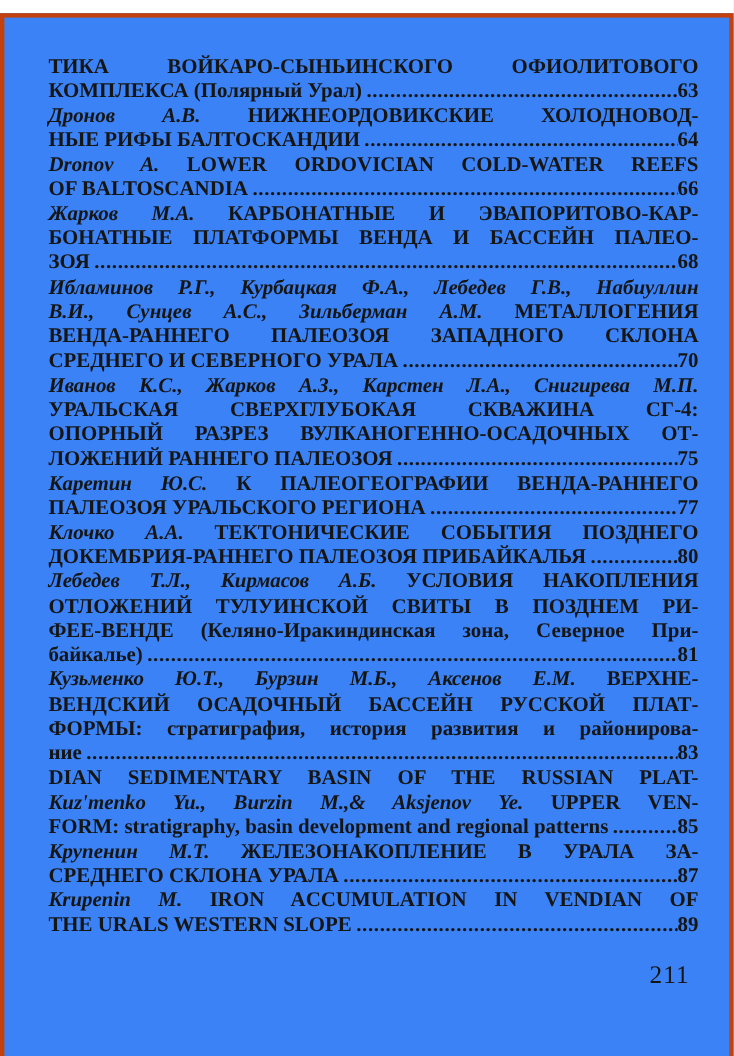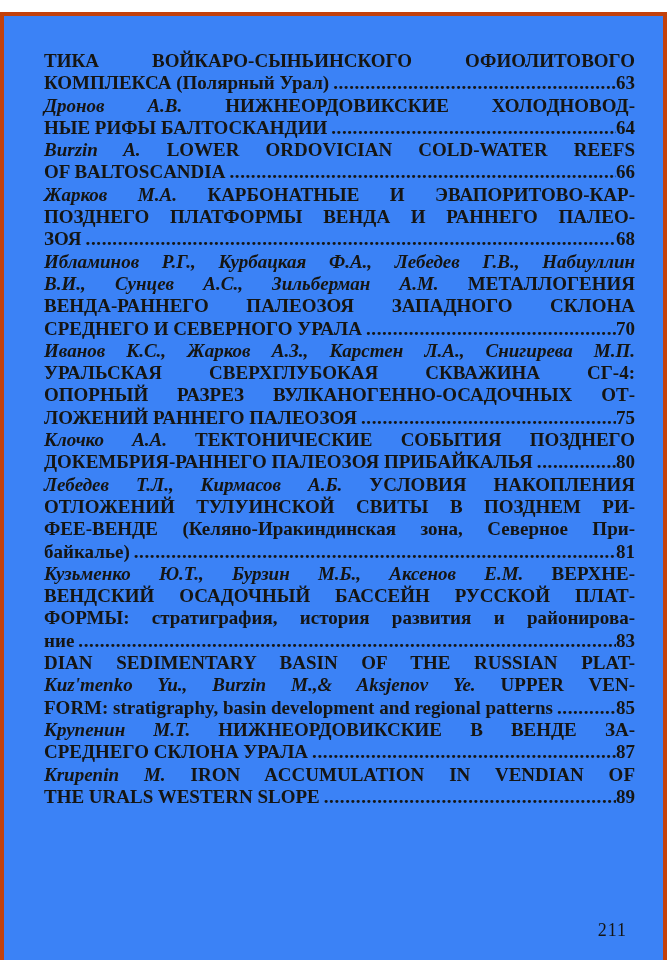--- a/index.html
+++ b/index.html
@@ -52,23 +52,23 @@
     padding-left: 4px;
     min-width: 0;
   }
   .dots::after {
     content: "....................................................................................................................................................................";
     letter-spacing: 0.6px;
   }
   .pagenum { flex: 0 0 auto; }
   .folio {
     position: absolute;
-    top: 904px;
+    top: 858px;
     right: 36px;
-    font-size: 18px;
+    font-size: 23px;
     font-weight: normal;
     letter-spacing: 1px;
   }
 </style>
 </head>
 <body>
 
 <div class="page">
   <div class="content">
       <div class="entry">
@@ -81,30 +81,30 @@
       </div>
       <div class="entry">
         <div class="line"><span class="seg author">Дронов А.В.</span> <span class="seg title">НИЖНЕОРДОВИКСКИЕ ХОЛОДНОВОД-</span></div>
         <div class="line leader-line">
           <span class="seg title">НЫЕ РИФЫ БАЛТОСКАНДИИ</span>
           <span class="dots"></span>
           <span class="pagenum">64</span>
         </div>
       </div>
       <div class="entry">
-        <div class="line"><span class="seg author">Burzin A.</span> <span class="seg title">LOWER ORDOVICIAN COLD-WATER REEFS</span></div>
+        <div class="line"><span class="seg author">Dronov A.</span> <span class="seg title">LOWER ORDOVICIAN COLD-WATER REEFS</span></div>
         <div class="line leader-line">
           <span class="seg title">OF BALTOSCANDIA</span>
           <span class="dots"></span>
           <span class="pagenum">66</span>
         </div>
       </div>
       <div class="entry">
         <div class="line"><span class="seg author">Жарков М.А.</span> <span class="seg title">КАРБОНАТНЫЕ И ЭВАПОРИТОВО-КАР-</span></div>
-        <div class="line"><span class="seg title">ПОЗДНЕГО ПЛАТФОРМЫ ВЕНДА И РАННЕГО ПАЛЕО-</span></div>
+        <div class="line"><span class="seg title">БОНАТНЫЕ ПЛАТФОРМЫ ВЕНДА И БАССЕЙН ПАЛЕО-</span></div>
         <div class="line leader-line">
           <span class="seg title">ЗОЯ</span>
           <span class="dots"></span>
           <span class="pagenum">68</span>
         </div>
       </div>
       <div class="entry">
         <div class="line"><span class="seg author">Ибламинов Р.Г., Курбацкая Ф.А., Лебедев Г.В., Набиуллин</span></div>
         <div class="line"><span class="seg author">В.И., Сунцев А.С., Зильберман А.М.</span> <span class="seg title">МЕТАЛЛОГЕНИЯ</span></div>
         <div class="line"><span class="seg title">ВЕНДА-РАННЕГО ПАЛЕОЗОЯ ЗАПАДНОГО СКЛОНА</span></div>
@@ -115,20 +115,28 @@
         </div>
       </div>
       <div class="entry">
         <div class="line"><span class="seg author">Иванов К.С., Жарков А.З., Карстен Л.А., Снигирева М.П.</span></div>
         <div class="line"><span class="seg title">УРАЛЬСКАЯ СВЕРХГЛУБОКАЯ СКВАЖИНА СГ-4:</span></div>
         <div class="line"><span class="seg title">ОПОРНЫЙ РАЗРЕЗ ВУЛКАНОГЕННО-ОСАДОЧНЫХ ОТ-</span></div>
         <div class="line leader-line">
           <span class="seg title">ЛОЖЕНИЙ РАННЕГО ПАЛЕОЗОЯ</span>
           <span class="dots"></span>
           <span class="pagenum">75</span>
+        </div>
+      </div>
+      <div class="entry">
+        <div class="line"><span class="seg author">Каретин Ю.С.</span> <span class="seg title">К ПАЛЕОГЕОГРАФИИ ВЕНДА-РАННЕГО</span></div>
+        <div class="line leader-line">
+          <span class="seg title">ПАЛЕОЗОЯ УРАЛЬСКОГО РЕГИОНА</span>
+          <span class="dots"></span>
+          <span class="pagenum">77</span>
         </div>
       </div>
       <div class="entry">
         <div class="line"><span class="seg author">Клочко А.А.</span> <span class="seg title">ТЕКТОНИЧЕСКИЕ СОБЫТИЯ ПОЗДНЕГО</span></div>
         <div class="line leader-line">
           <span class="seg title">ДОКЕМБРИЯ-РАННЕГО ПАЛЕОЗОЯ ПРИБАЙКАЛЬЯ</span>
           <span class="dots"></span>
           <span class="pagenum">80</span>
         </div>
       </div>
@@ -155,21 +163,21 @@
       <div class="entry">
         <div class="line"><span class="seg title">DIAN SEDIMENTARY BASIN OF THE RUSSIAN PLAT-</span></div>
         <div class="line"><span class="seg author">Kuz'menko Yu., Burzin M.,&amp; Aksjenov Ye.</span> <span class="seg title">UPPER VEN-</span></div>
         <div class="line leader-line">
           <span class="seg title">FORM: stratigraphy, basin development and regional patterns</span>
           <span class="dots"></span>
           <span class="pagenum">85</span>
         </div>
       </div>
       <div class="entry">
-        <div class="line"><span class="seg author">Крупенин М.Т.</span> <span class="seg title">НИЖНЕОРДОВИКСКИЕ В ВЕНДЕ ЗА-</span></div>
+        <div class="line"><span class="seg author">Крупенин М.Т.</span> <span class="seg title">ЖЕЛЕЗОНАКОПЛЕНИЕ В УРАЛА ЗА-</span></div>
         <div class="line leader-line">
           <span class="seg title">СРЕДНЕГО СКЛОНА УРАЛА</span>
           <span class="dots"></span>
           <span class="pagenum">87</span>
         </div>
       </div>
       <div class="entry">
         <div class="line"><span class="seg author">Krupenin M.</span> <span class="seg title">IRON ACCUMULATION IN VENDIAN OF</span></div>
         <div class="line leader-line">
           <span class="seg title">THE URALS WESTERN SLOPE</span>

